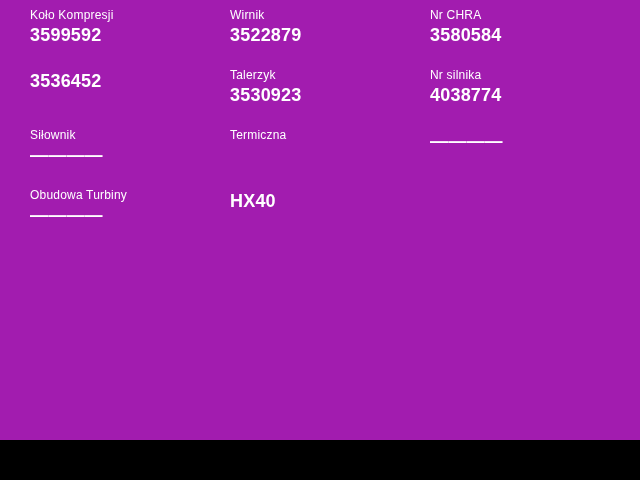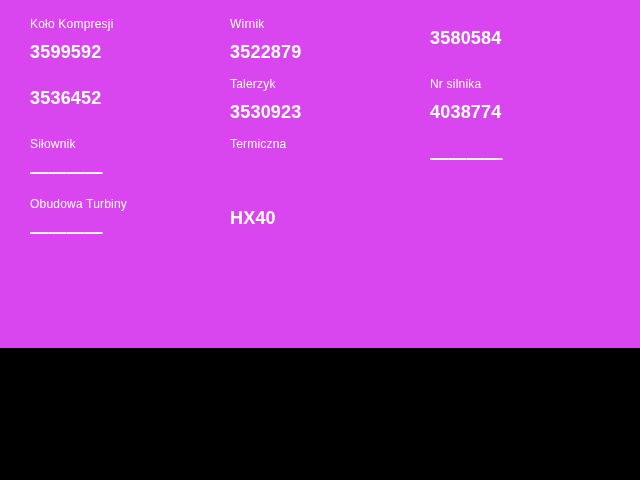--- a/index.html
+++ b/index.html
@@ -6,45 +6,45 @@
     margin: 0;
     padding: 0;
     width: 640px;
     height: 480px;
     background: #000000;
     overflow: hidden;
     font-family: "Liberation Sans", "DejaVu Sans", sans-serif;
   }
   .screen {
     width: 640px;
-    height: 348px;
-    background: #d946ef;
+    height: 440px;
+    background: #a21caf;
     box-sizing: border-box;
-    padding: 17px 0 0 30px;
+    padding: 8px 0 0 30px;
   }
   .spec-grid {
     display: grid;
     grid-template-columns: 200px 200px 200px;
     grid-auto-rows: 60px;
   }
   .spec-cell {
     color: #ffffff;
   }
   .spec-label {
     font-size: 12px;
     font-weight: 400;
     color: #ffffff;
     line-height: 14px;
     letter-spacing: 0.2px;
   }
   .spec-value {
     font-size: 18px;
     font-weight: 700;
     color: #ffffff;
-    margin-top: 11px;
+    margin-top: 3px;
     line-height: 20px;
     letter-spacing: 0.2px;
   }
 </style>
 </head>
 <body>
 
 <div class="screen">
   <div class="spec-grid">
 
@@ -52,20 +52,21 @@
       <div class="spec-label">Koło Kompresji</div>
       <div class="spec-value">3599592</div>
     </div>
 
     <div class="spec-cell">
       <div class="spec-label">Wirnik</div>
       <div class="spec-value">3522879</div>
     </div>
 
     <div class="spec-cell">
+      <div class="spec-label">Nr CHRA</div>
       <div class="spec-value">3580584</div>
     </div>
 
     <div class="spec-cell">
       <div class="spec-value">3536452</div>
     </div>
 
     <div class="spec-cell">
       <div class="spec-label">Talerzyk</div>
       <div class="spec-value">3530923</div>

